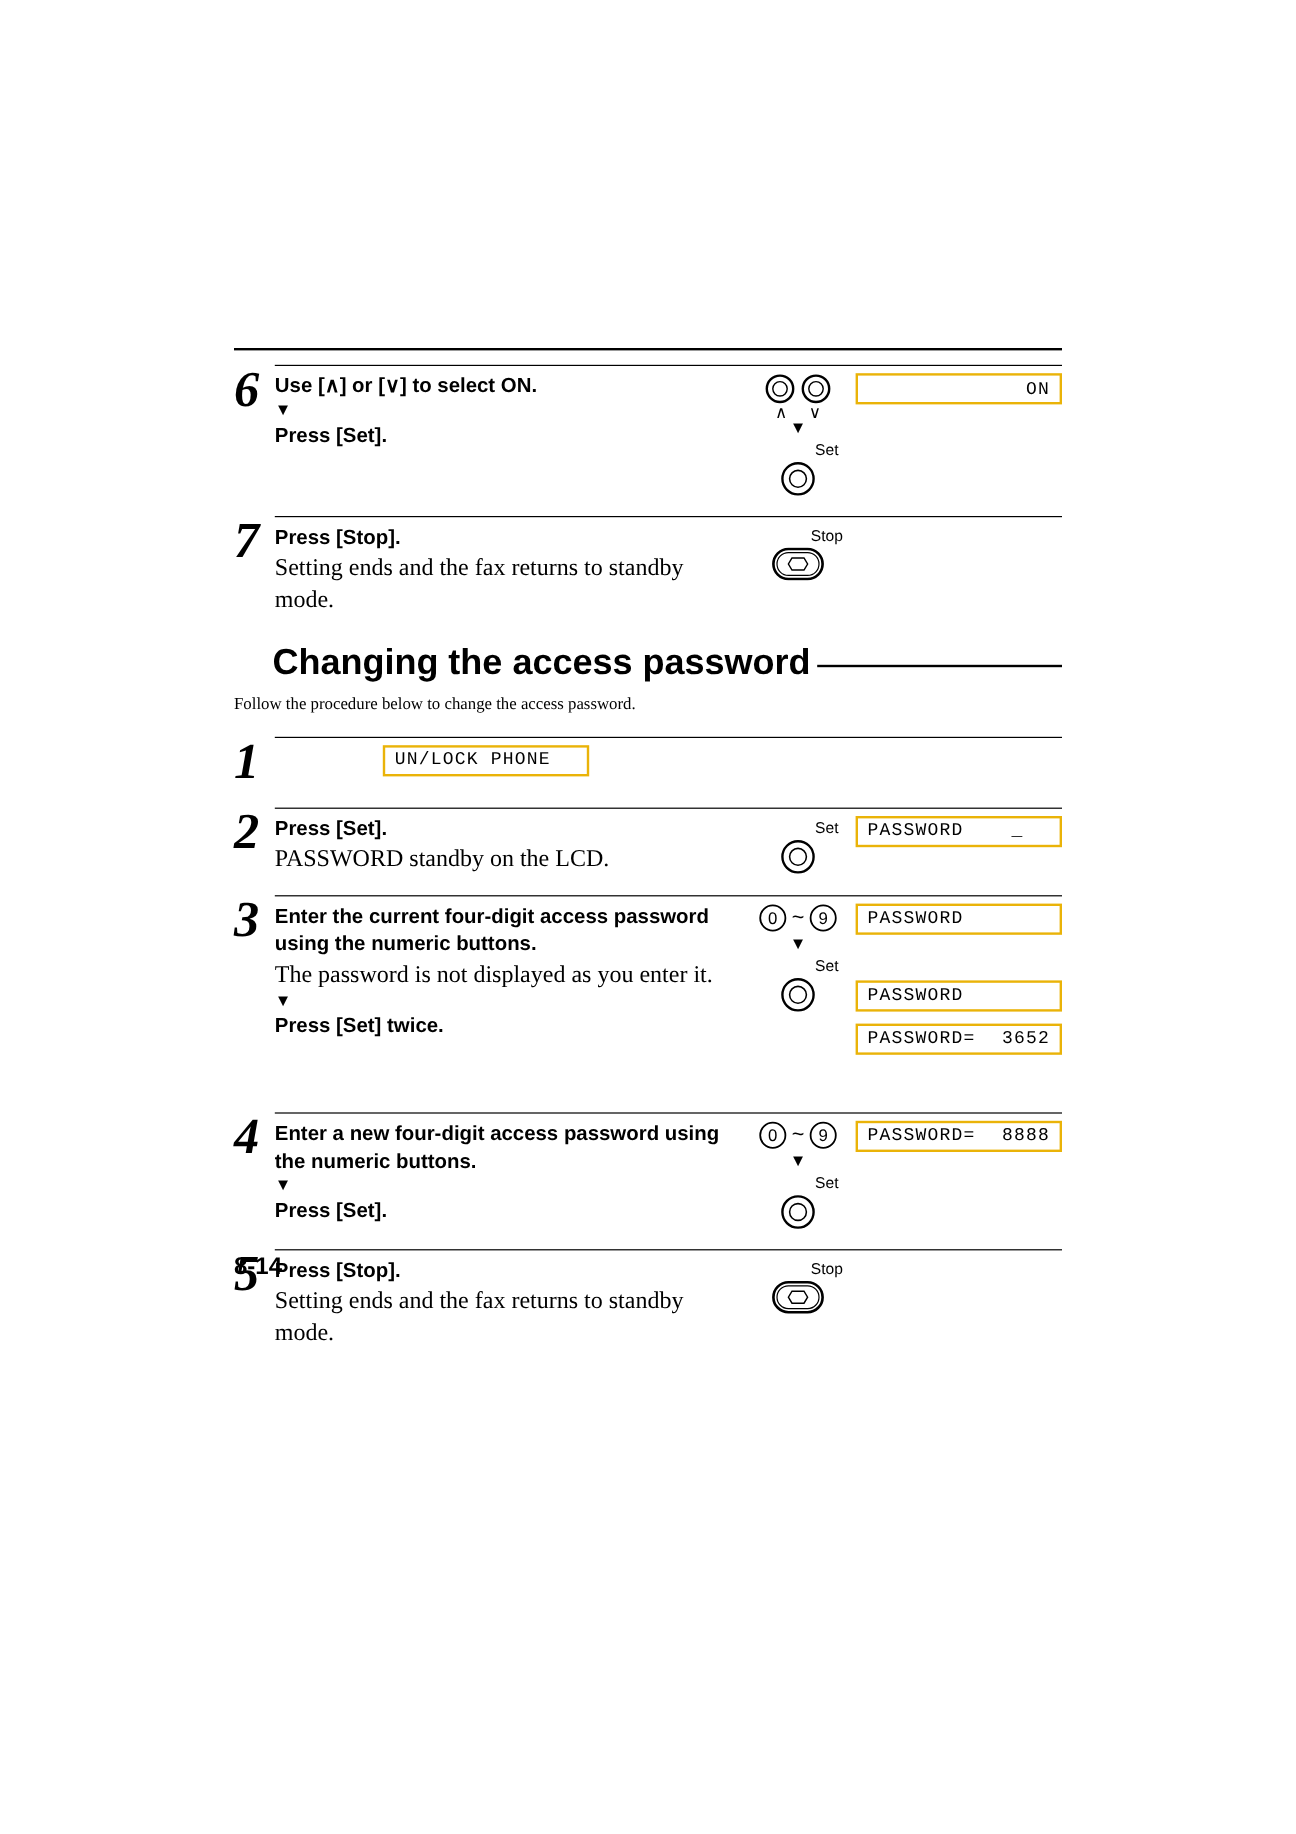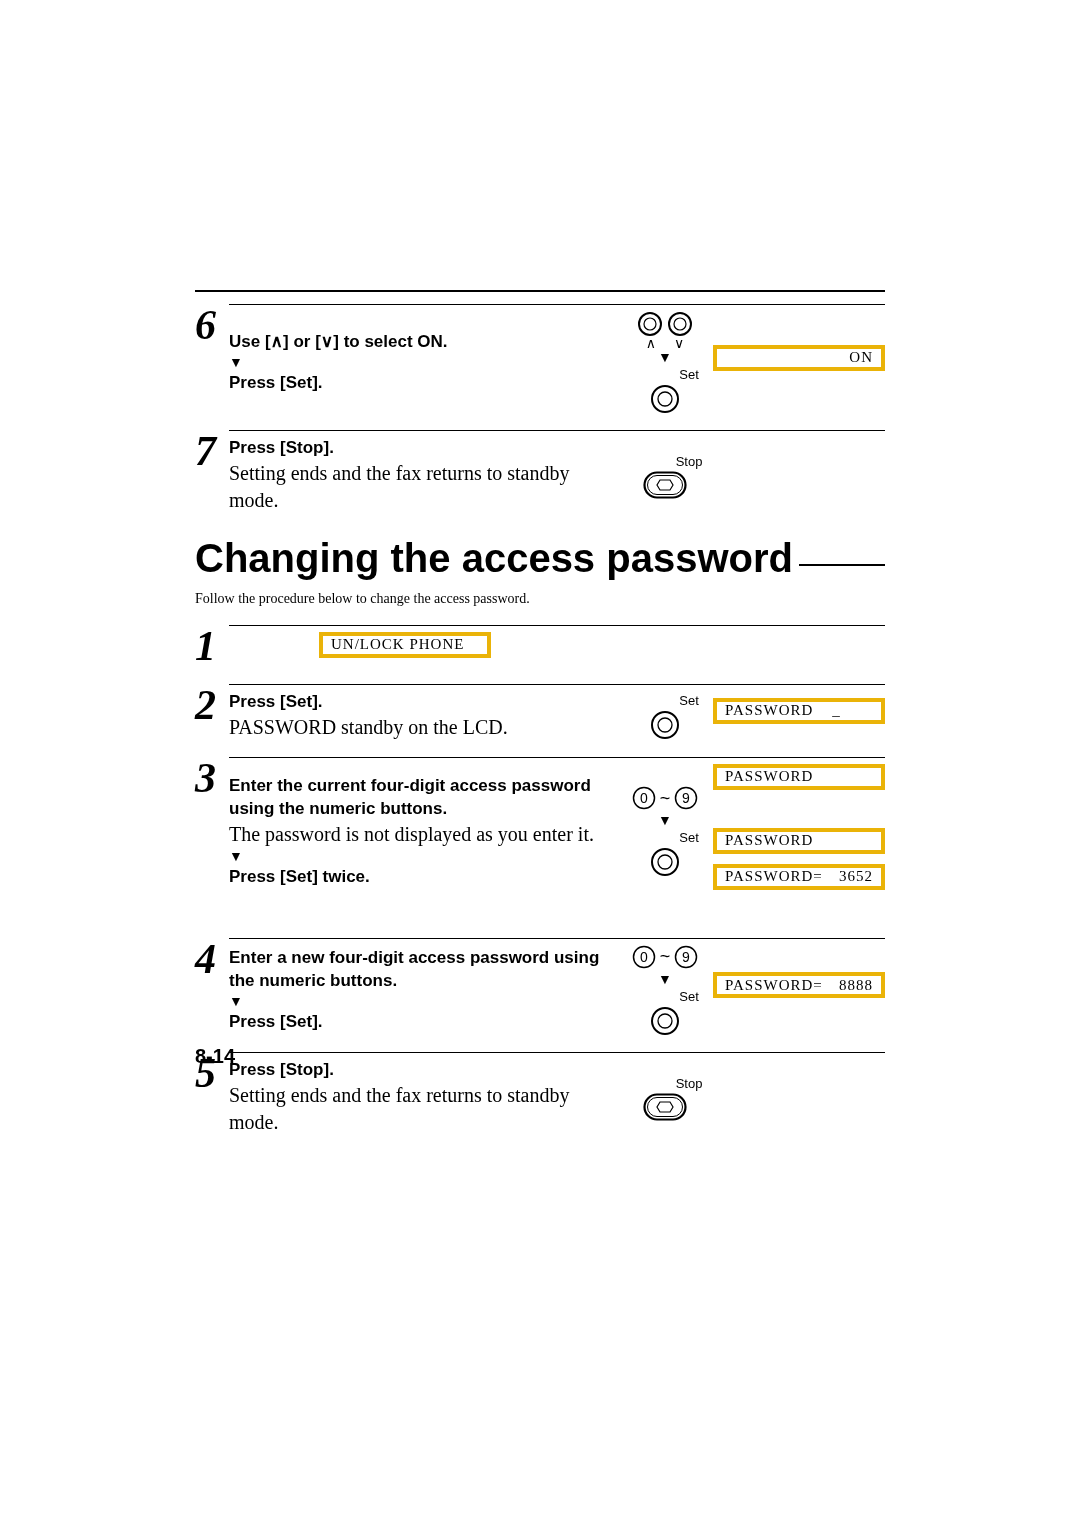--- a/index.html
+++ b/index.html
@@ -39,21 +39,21 @@
     text-align: left;
     flex: 0 0 auto;
     margin-top: 4px;
   }
   .stepbody {
     flex: 1 1 auto;
     padding-top: 4px;
   }
   .steprow {
     display: flex;
-    align-items: center;
+    align-items: flex-start;
   }
   .steptext {
     flex: 1 1 auto;
     padding-right: 12px;
   }
   .stepicons {
     flex: 0 0 auto;
     width: 84px;
     display: flex;
     flex-direction: column;
@@ -69,24 +69,24 @@
     font-weight: bold;
     font-size: 17px;
     line-height: 1.35;
   }
   .light {
     font-family: "Times New Roman", serif;
     font-size: 20px;
     line-height: 1.35;
   }
   .lcd {
-    border: 4px solid #eab308;
+    border: 2px solid #eab308;
     height: 26px;
     box-sizing: border-box;
-    font-family: Liberation Serif, serif;
+    font-family: Liberation Mono, monospace;
     font-size: 15px;
     letter-spacing: 1px;
     padding: 0 8px;
     display: flex;
     align-items: center;
     justify-content: space-between;
     margin-bottom: 10px;
     white-space: pre;
   }
   .lcd-right { text-align: right; justify-content: flex-end; }
@@ -121,25 +121,26 @@
     font-size: 18px;
   }
   .downarrow {
     font-size: 14px;
     line-height: 1;
     text-align: center;
   }
   .sectiontitle {
     font-family: Arial, Helvetica, sans-serif;
     font-weight: bold;
-    font-size: 40px;
+    font-size: 30px;
     margin-top: 22px;
     margin-bottom: 6px;
     display: flex;
     align-items: baseline;
+    margin-left: 32px;
   }
   .titleline {
     flex: 1;
     border-bottom: 2.5px solid #000;
     margin-left: 6px;
     position: relative;
     top: -6px;
   }
   .intro {
     font-family: "Times New Roman", serif;

